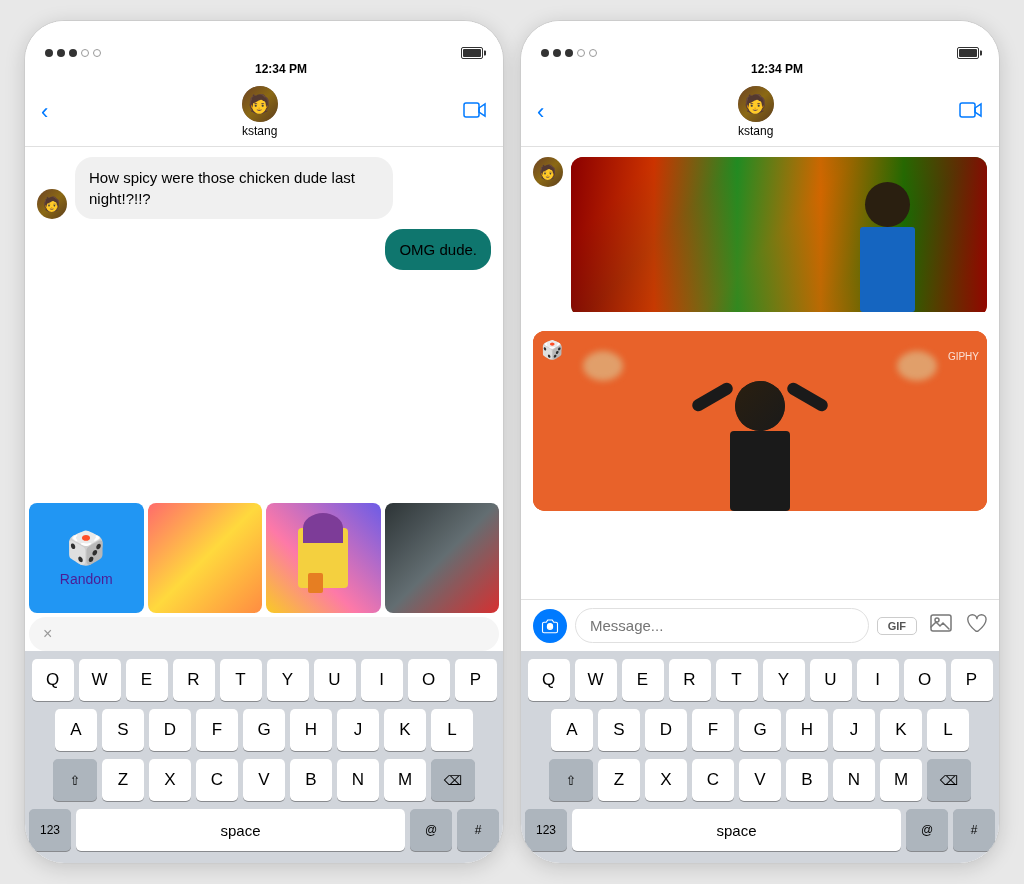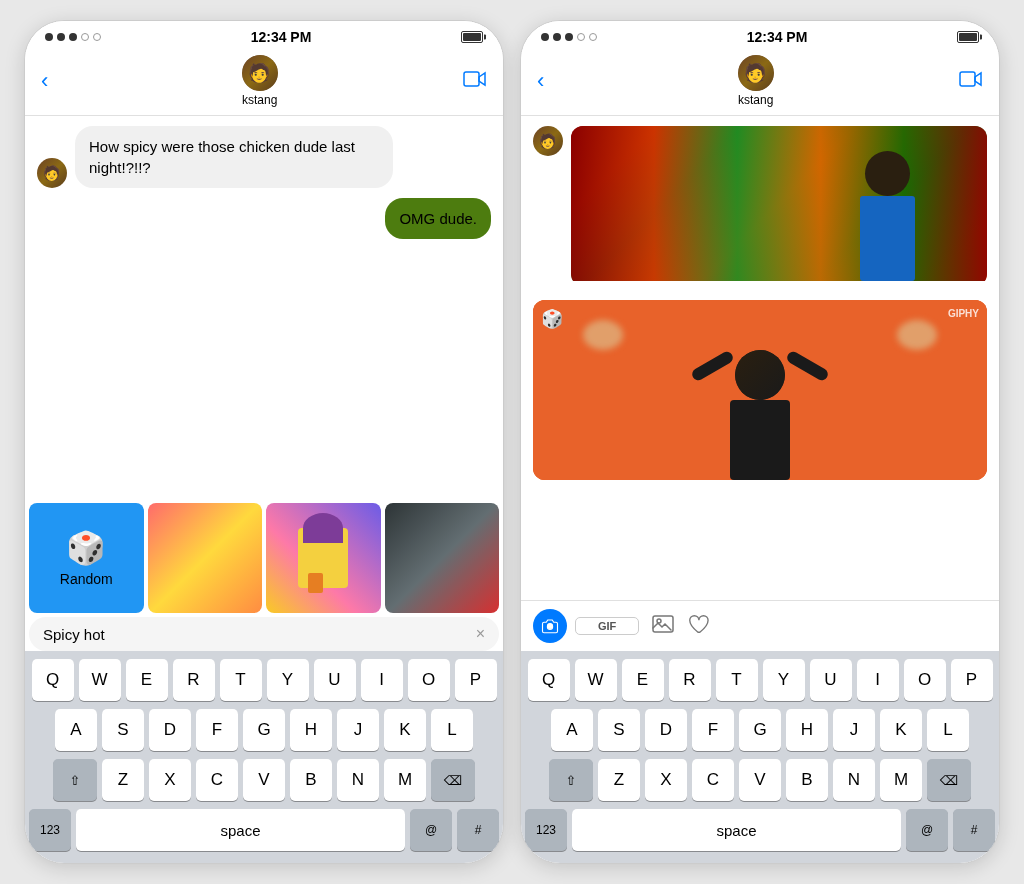--- a/index.html
+++ b/index.html
@@ -45,23 +45,24 @@
       width: 8px;
       height: 8px;
       border-radius: 50%;
       background: #333;
     }
     .dot.empty {
       background: transparent;
       border: 1.5px solid #999;
     }
     .status-time {
-      font-size: 14px;
+      font-size: 12px;
       font-weight: 600;
       color: #000;
+      margin-top: 33px;
     }
     .status-right {
       display: flex;
       align-items: center;
       gap: 4px;
     }
     .battery {
       width: 22px;
       height: 12px;
       border: 1.5px solid #333;
@@ -171,21 +172,21 @@
     .bubble {
       background: #f0f0f0;
       border-radius: 18px;
       padding: 10px 14px;
       max-width: 70%;
       font-size: 15px;
       color: #000;
       line-height: 1.4;
     }
     .bubble.sent {
-      background: #4d7c0f;
+      background: #0f766e;
       color: #000;
     }
     
     .gif-search-bar {
       display: flex;
       align-items: center;
       background: #f5f5f5;
       border-radius: 20px;
       padding: 8px 14px;
       margin: 0 4px;
@@ -224,21 +225,21 @@
       flex-direction: column;
       align-items: center;
       justify-content: center;
       gap: 4px;
     }
     .dice-icon {
       font-size: 32px;
       color: white;
     }
     .random-label {
-      color: #000000;
+      color: #4c1d95;
       font-size: 14px;
       font-weight: 500;
     }
     .gif-placeholder-1 {
       background: linear-gradient(135deg, #ff6b6b, #ffd93d, #ff8c42);
     }
     .gif-placeholder-2 {
       background: linear-gradient(135deg, #f9ca24, #6c5ce7, #fdcb6e);
     }
     .gif-placeholder-3 {
@@ -329,21 +330,21 @@
       display: flex;
       gap: 12px;
       align-items: center;
     }
     .action-btn {
       font-size: 18px;
       color: #555;
       cursor: pointer;
       border: 1.5px solid #ccc;
       border-radius: 5px;
-      padding: 2px 22px;
+      padding: 2px 10px;
       font-size: 11px;
       font-weight: 700;
     }
     .action-icon {
       font-size: 20px;
       color: #777;
       cursor: pointer;
     }
     .gif-large {
       width: 100%;
@@ -359,25 +360,25 @@
       border-radius: 12px;
       overflow: hidden;
       background: #E8622A;
       position: relative;
       display: flex;
       align-items: center;
       justify-content: center;
     }
     .giphy-label {
       position: absolute;
-      top: 8px;
+      top: 20px;
       right: 8px;
       color: white;
       font-size: 10px;
-      font-weight: 700;
+      font-weight: 400;
       opacity: 0.8;
     }
     .figure-silhouette {
       width: 100%;
       height: 100%;
       background: #E8622A;
       position: relative;
       overflow: hidden;
     }
     .figure-body {
@@ -523,21 +524,20 @@
       <div class="gif-cell gif-placeholder-2" style="background: linear-gradient(45deg, #f9ca24 0%, #fd79a8 40%, #6c5ce7 100%); display:flex;align-items:center;justify-content:center;">
         <div style="width:50px;height:60px;background:#f4d03f;border-radius:4px;position:relative;">
           <div style="width:40px;height:30px;background:#7d3c98;border-radius:50% 50% 0 0;position:absolute;top:-15px;left:5px;"></div>
           <div style="position:absolute;bottom:-5px;left:10px;width:15px;height:20px;background:#e67e22;border-radius:2px;"></div>
         </div>
       </div>
       <div class="gif-cell gif-placeholder-3" style="background: linear-gradient(135deg, #2d3436 0%, #636e72 50%, #d63031 100%);"></div>
     </div>
 
     <div class="gif-search-bar">
-      <input class="gif-search-input" value="Spicy hot" type="text" style="">
       <span class="gif-clear">×</span>
     </div>
 
     <div class="keyboard">
       <div class="key-row">
         <div class="key">Q</div>
         <div class="key">W</div>
         <div class="key">E</div>
         <div class="key">R</div>
         <div class="key">T</div>
@@ -659,20 +659,21 @@
     </div>
 
     <div class="message-bar">
       <div class="camera-btn">
         <svg viewBox="0 0 24 18" fill="white">
           <circle cx="12" cy="9" r="4" fill="white"></circle>
           <path d="M22 16a2 2 0 01-2 2H4a2 2 0 01-2-2V6a2 2 0 012-2h3l2-3h6l2 3h3a2 2 0 012 2v10z" fill="none" stroke="white" stroke-width="1.5"></path>
           <circle cx="12" cy="10" r="3.5" fill="none" stroke="white" stroke-width="1.5"></circle>
         </svg>
       </div>
+      <input class="msg-input" placeholder="Message..." type="text" style="">
       <div class="msg-actions">
         <div class="action-btn">GIF</div>
         <div class="action-icon">
           <svg width="24" height="24" viewBox="0 0 24 24" fill="none">
             <rect x="2" y="4" width="20" height="16" rx="2" stroke="#777" stroke-width="1.5"></rect>
             <circle cx="8" cy="9" r="2" stroke="#777" stroke-width="1.5"></circle>
             <path d="M2 16l5-5 4 4 3-3 6 6" stroke="#777" stroke-width="1.5" stroke-linecap="round"></path>
           </svg>
         </div>
         <div class="action-icon">

